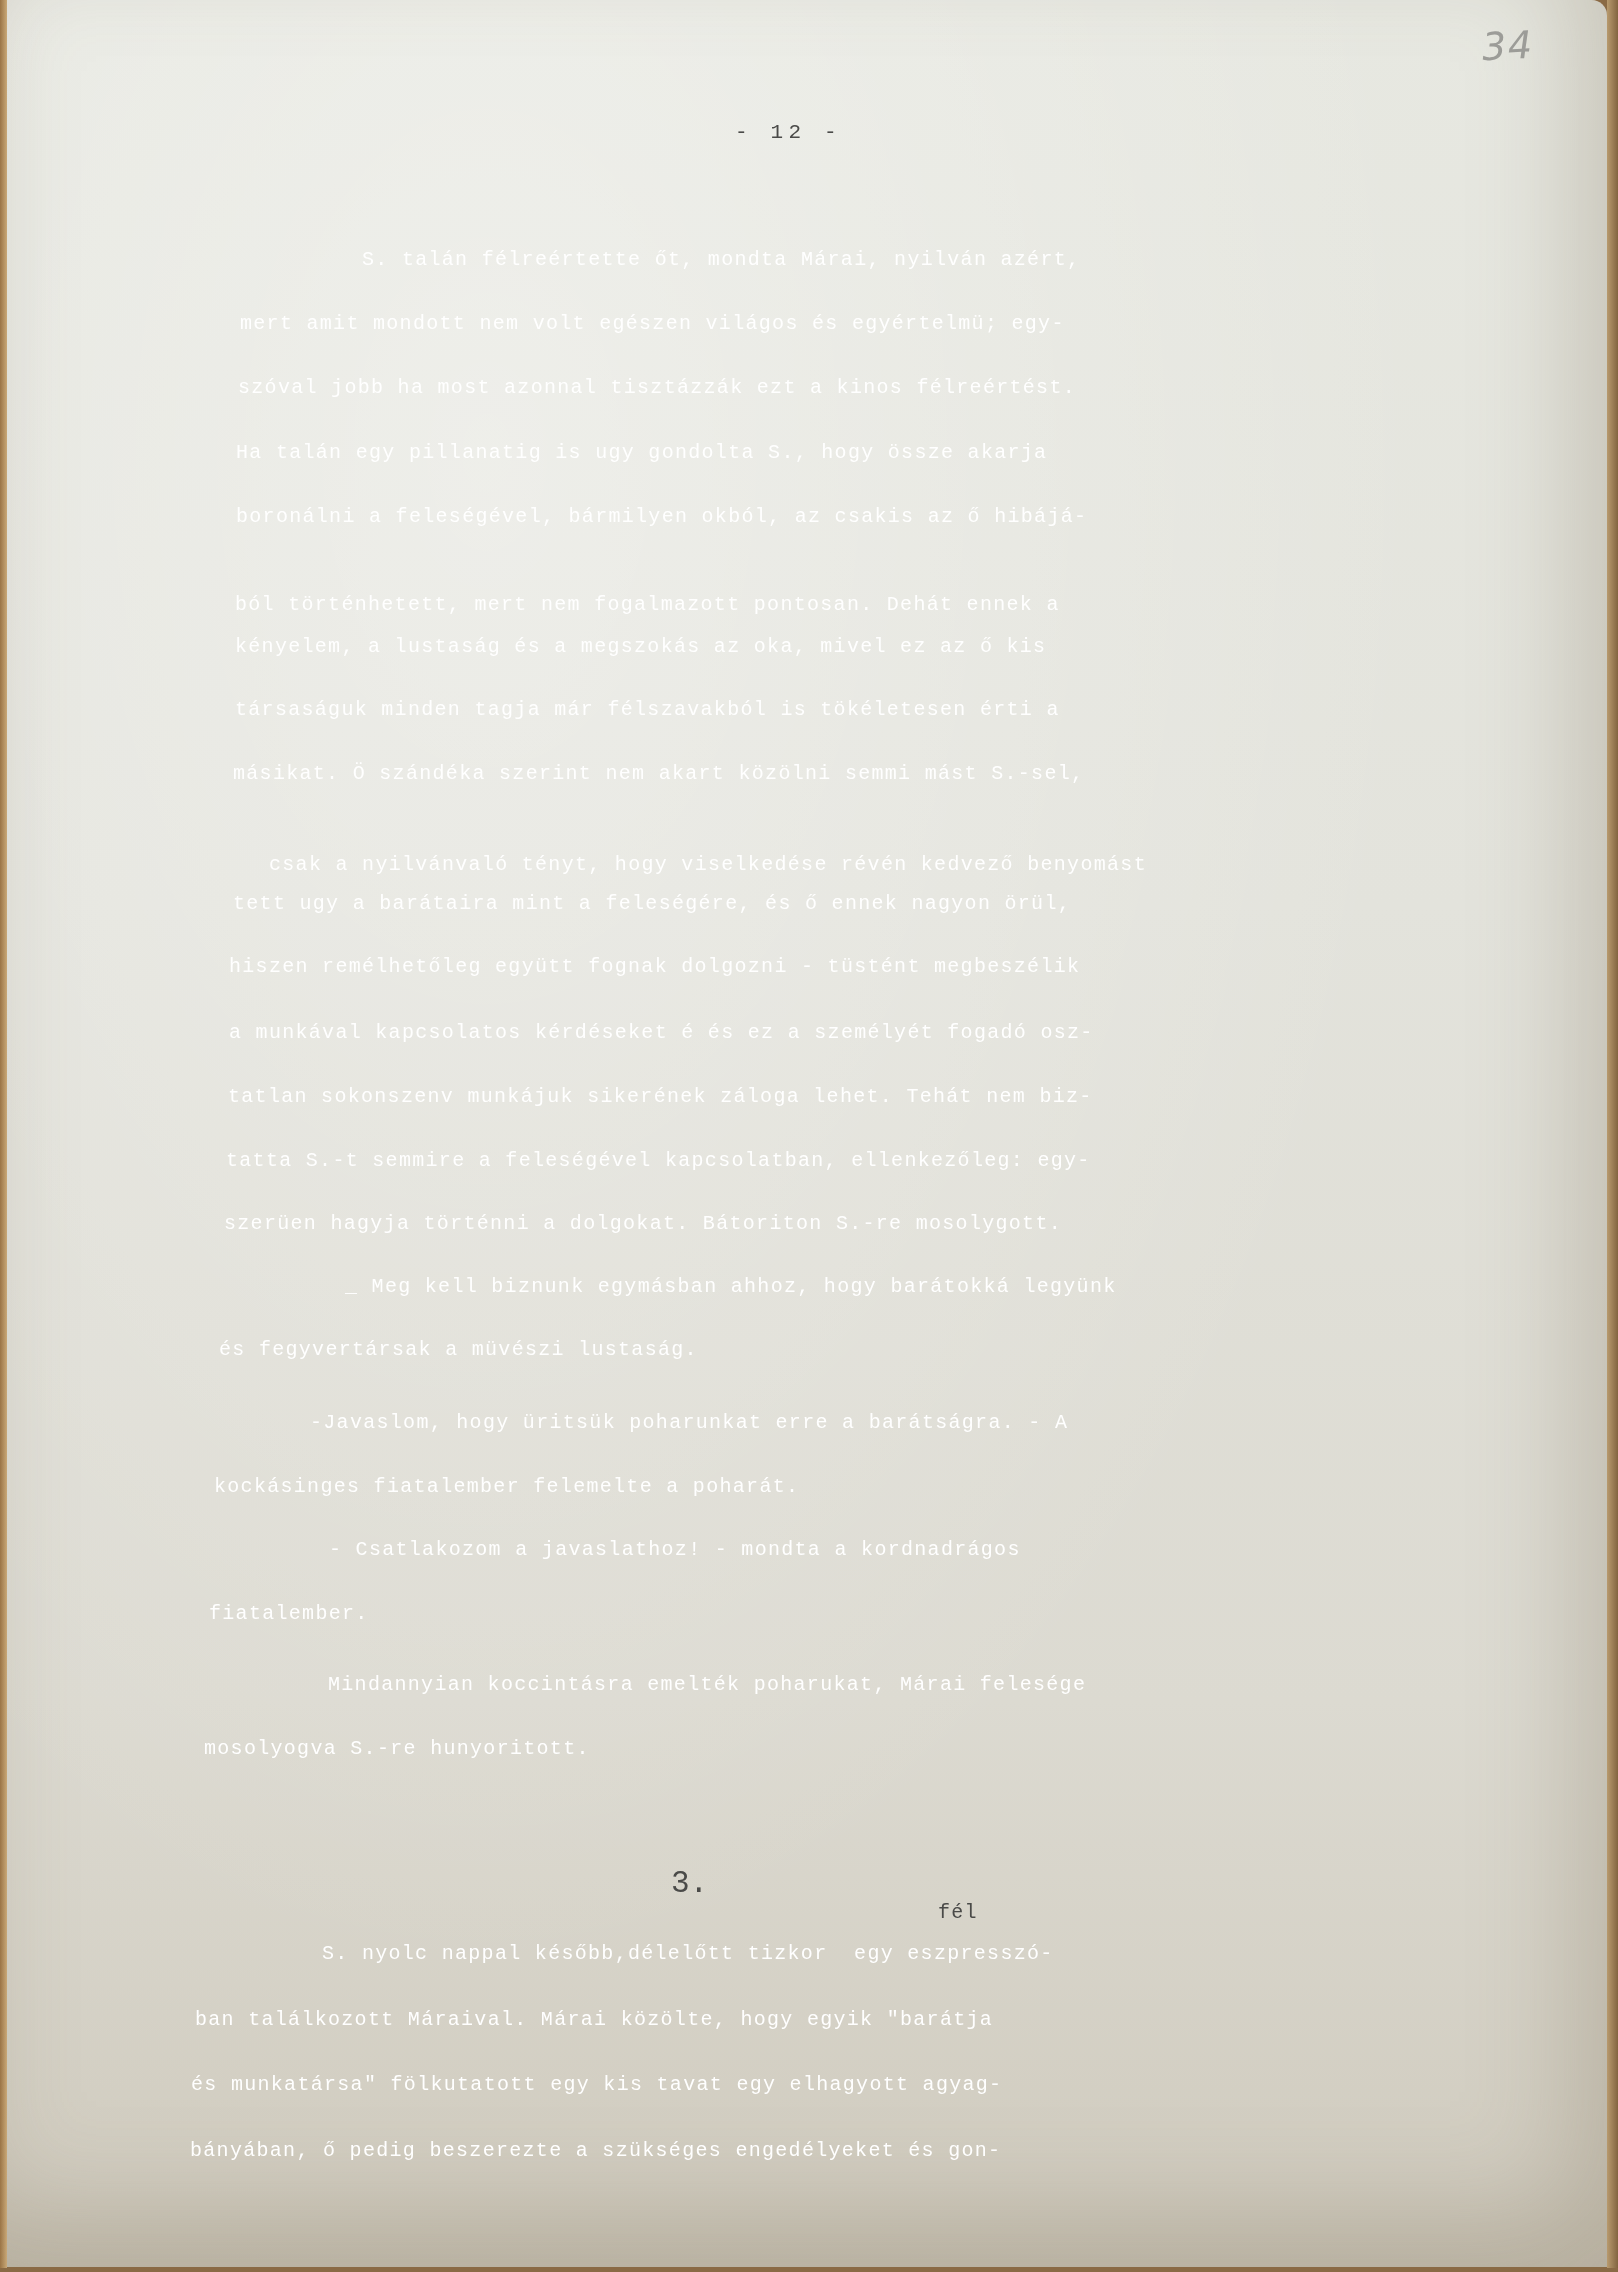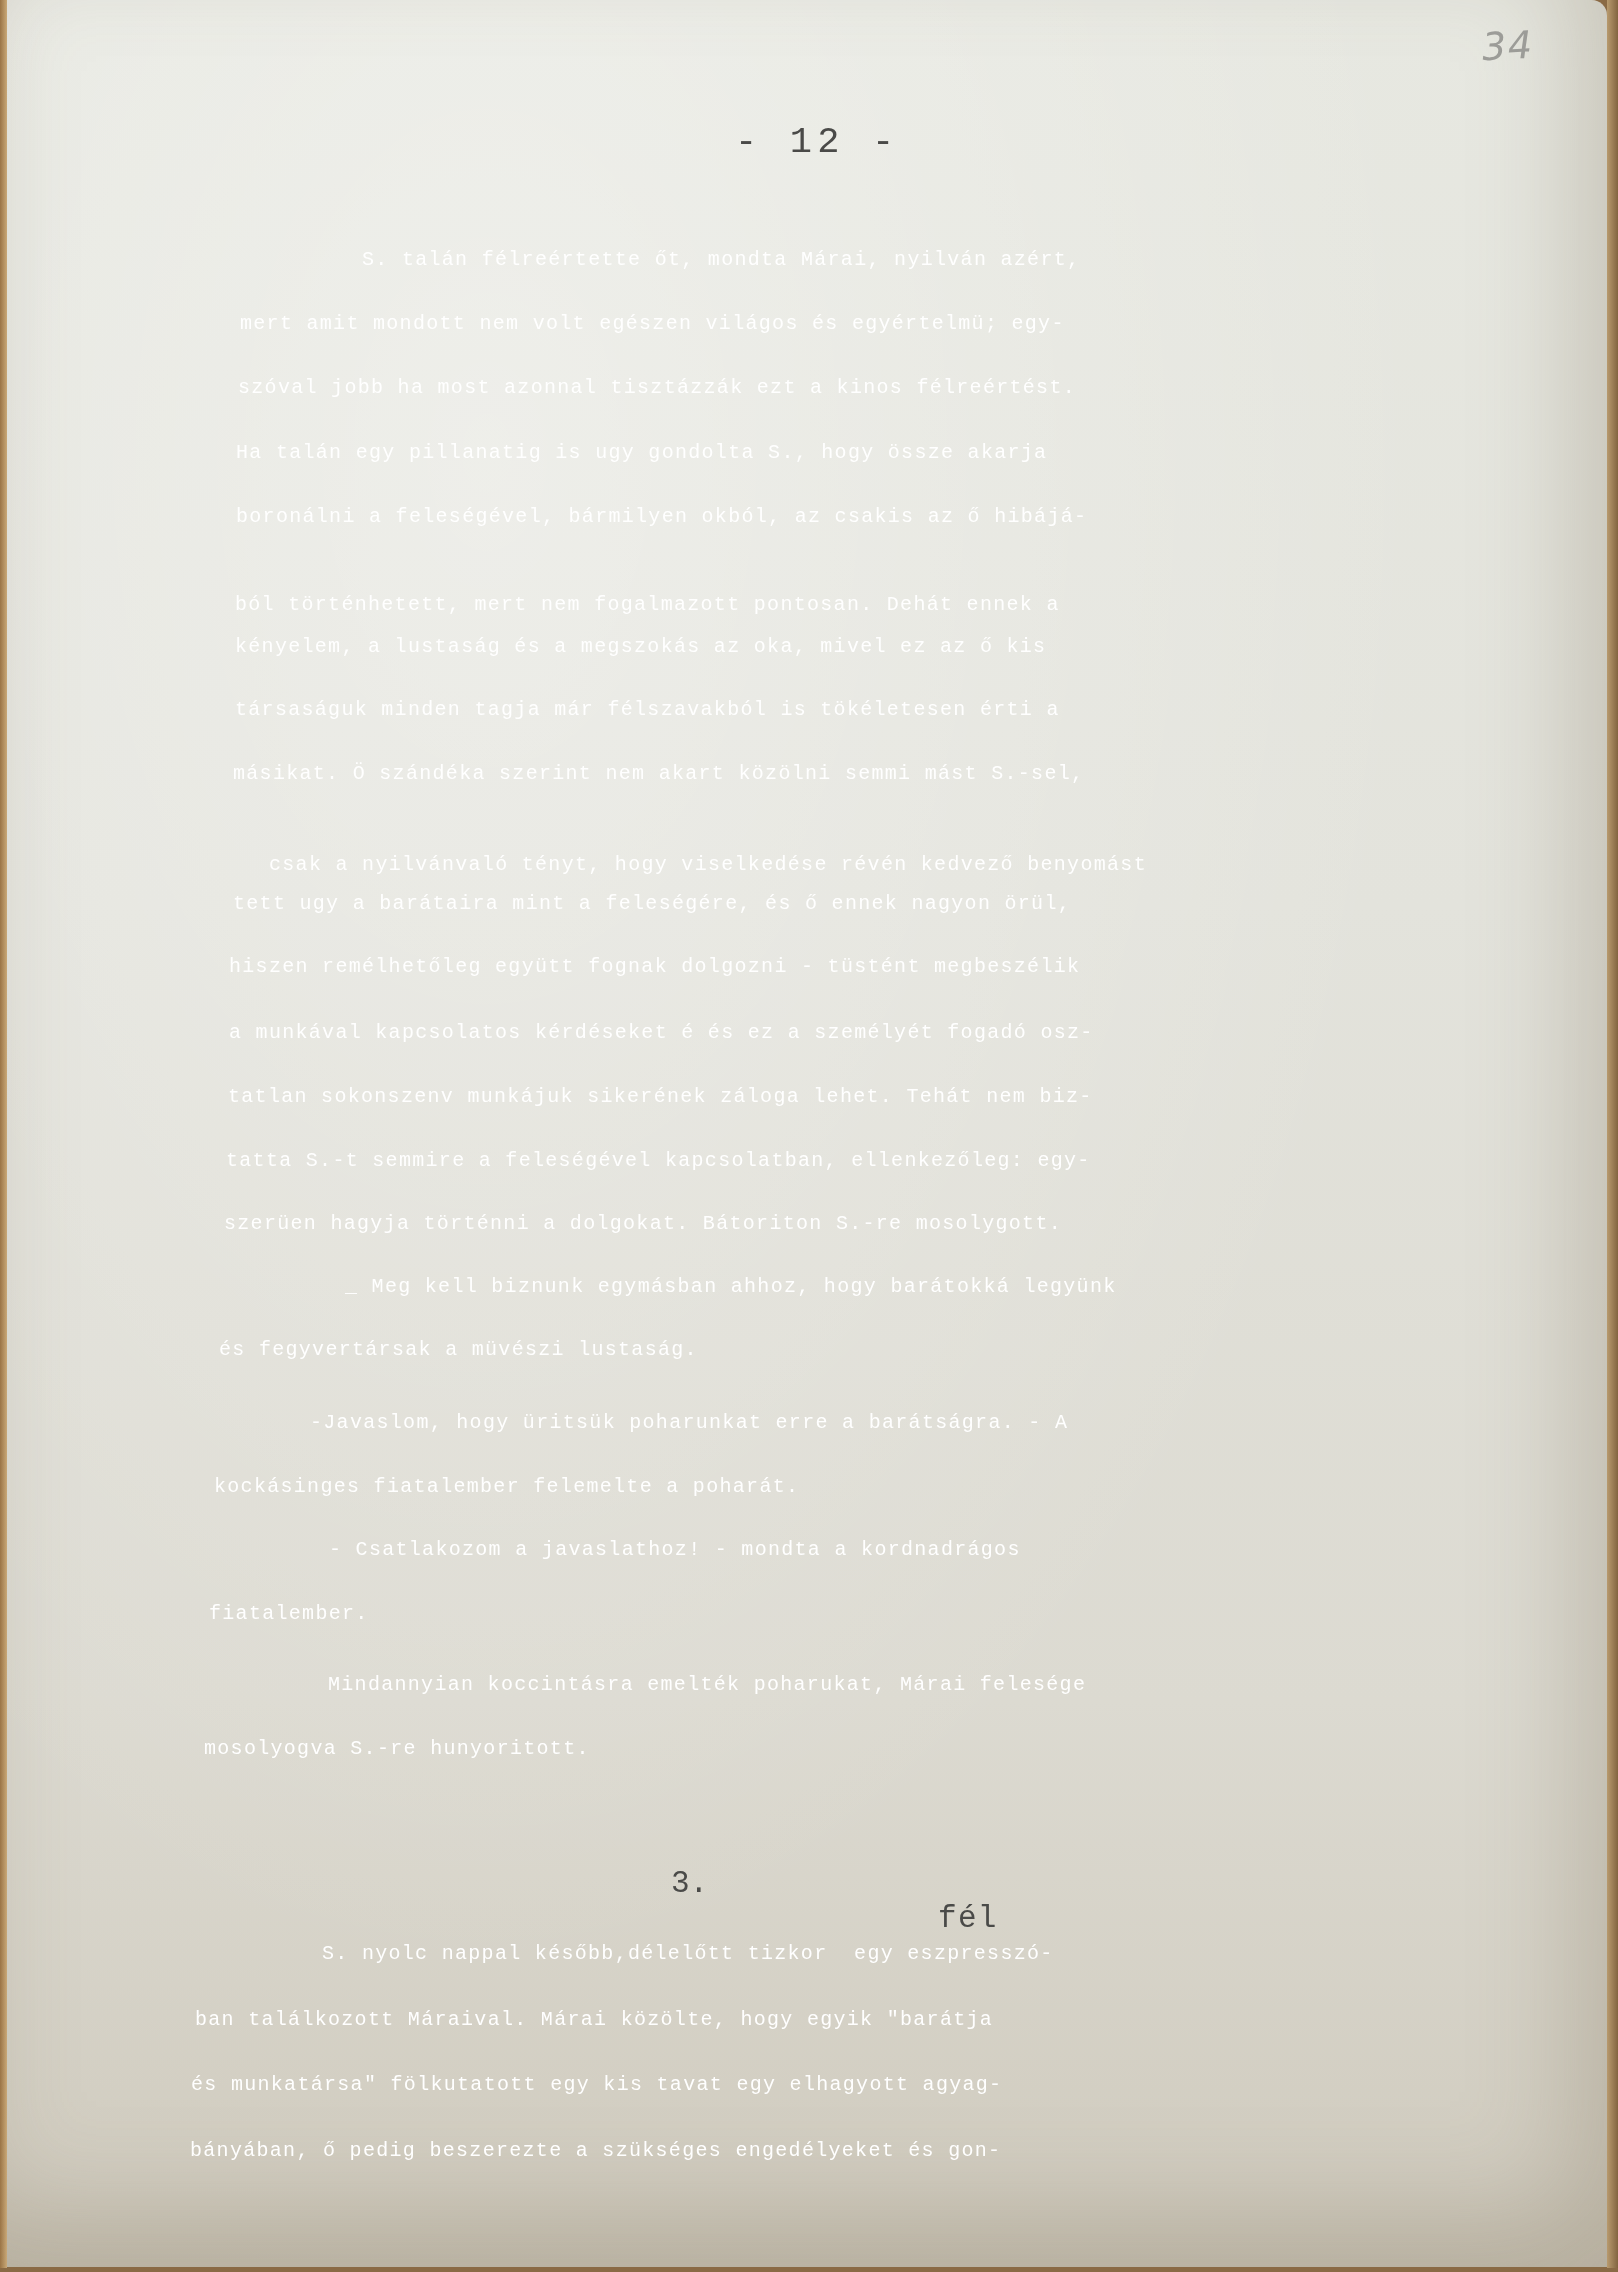--- a/index.html
+++ b/index.html
@@ -42,42 +42,42 @@
       font-family: "DejaVu Sans", sans-serif;
       font-size: 38px;
       color: #9c9c98;
       font-style: italic;
       letter-spacing: 1.7px;
       transform: rotate(-3deg);
     }
     .page-number {
       position: absolute;
       left: 735px; top: 121px;
-      font-size: 37px;
+      font-size: 21px;
       color: #4a4a48;
       letter-spacing: 5.2px;
     }
     .line {
       position: absolute;
       white-space: pre;
       font-size: 20px;
       color: #ffffff;
       letter-spacing: 1.3px;
       line-height: 34px;
     }
     .section-number {
       position: absolute;
       left: 671px; top: 1866px;
       font-size: 31px;
       color: #4a4a48;
     }
     .insert-word {
       position: absolute;
       left: 938px; top: 1901px;
-      font-size: 31px;
+      font-size: 20px;
       color: #4a4a48;
       letter-spacing: 1.3px;
     }
   </style>
 </head>
 <body>
 
 <div class="desk-left"></div>
 <div class="desk-right"></div>
 <div class="desk-bottom"></div>

